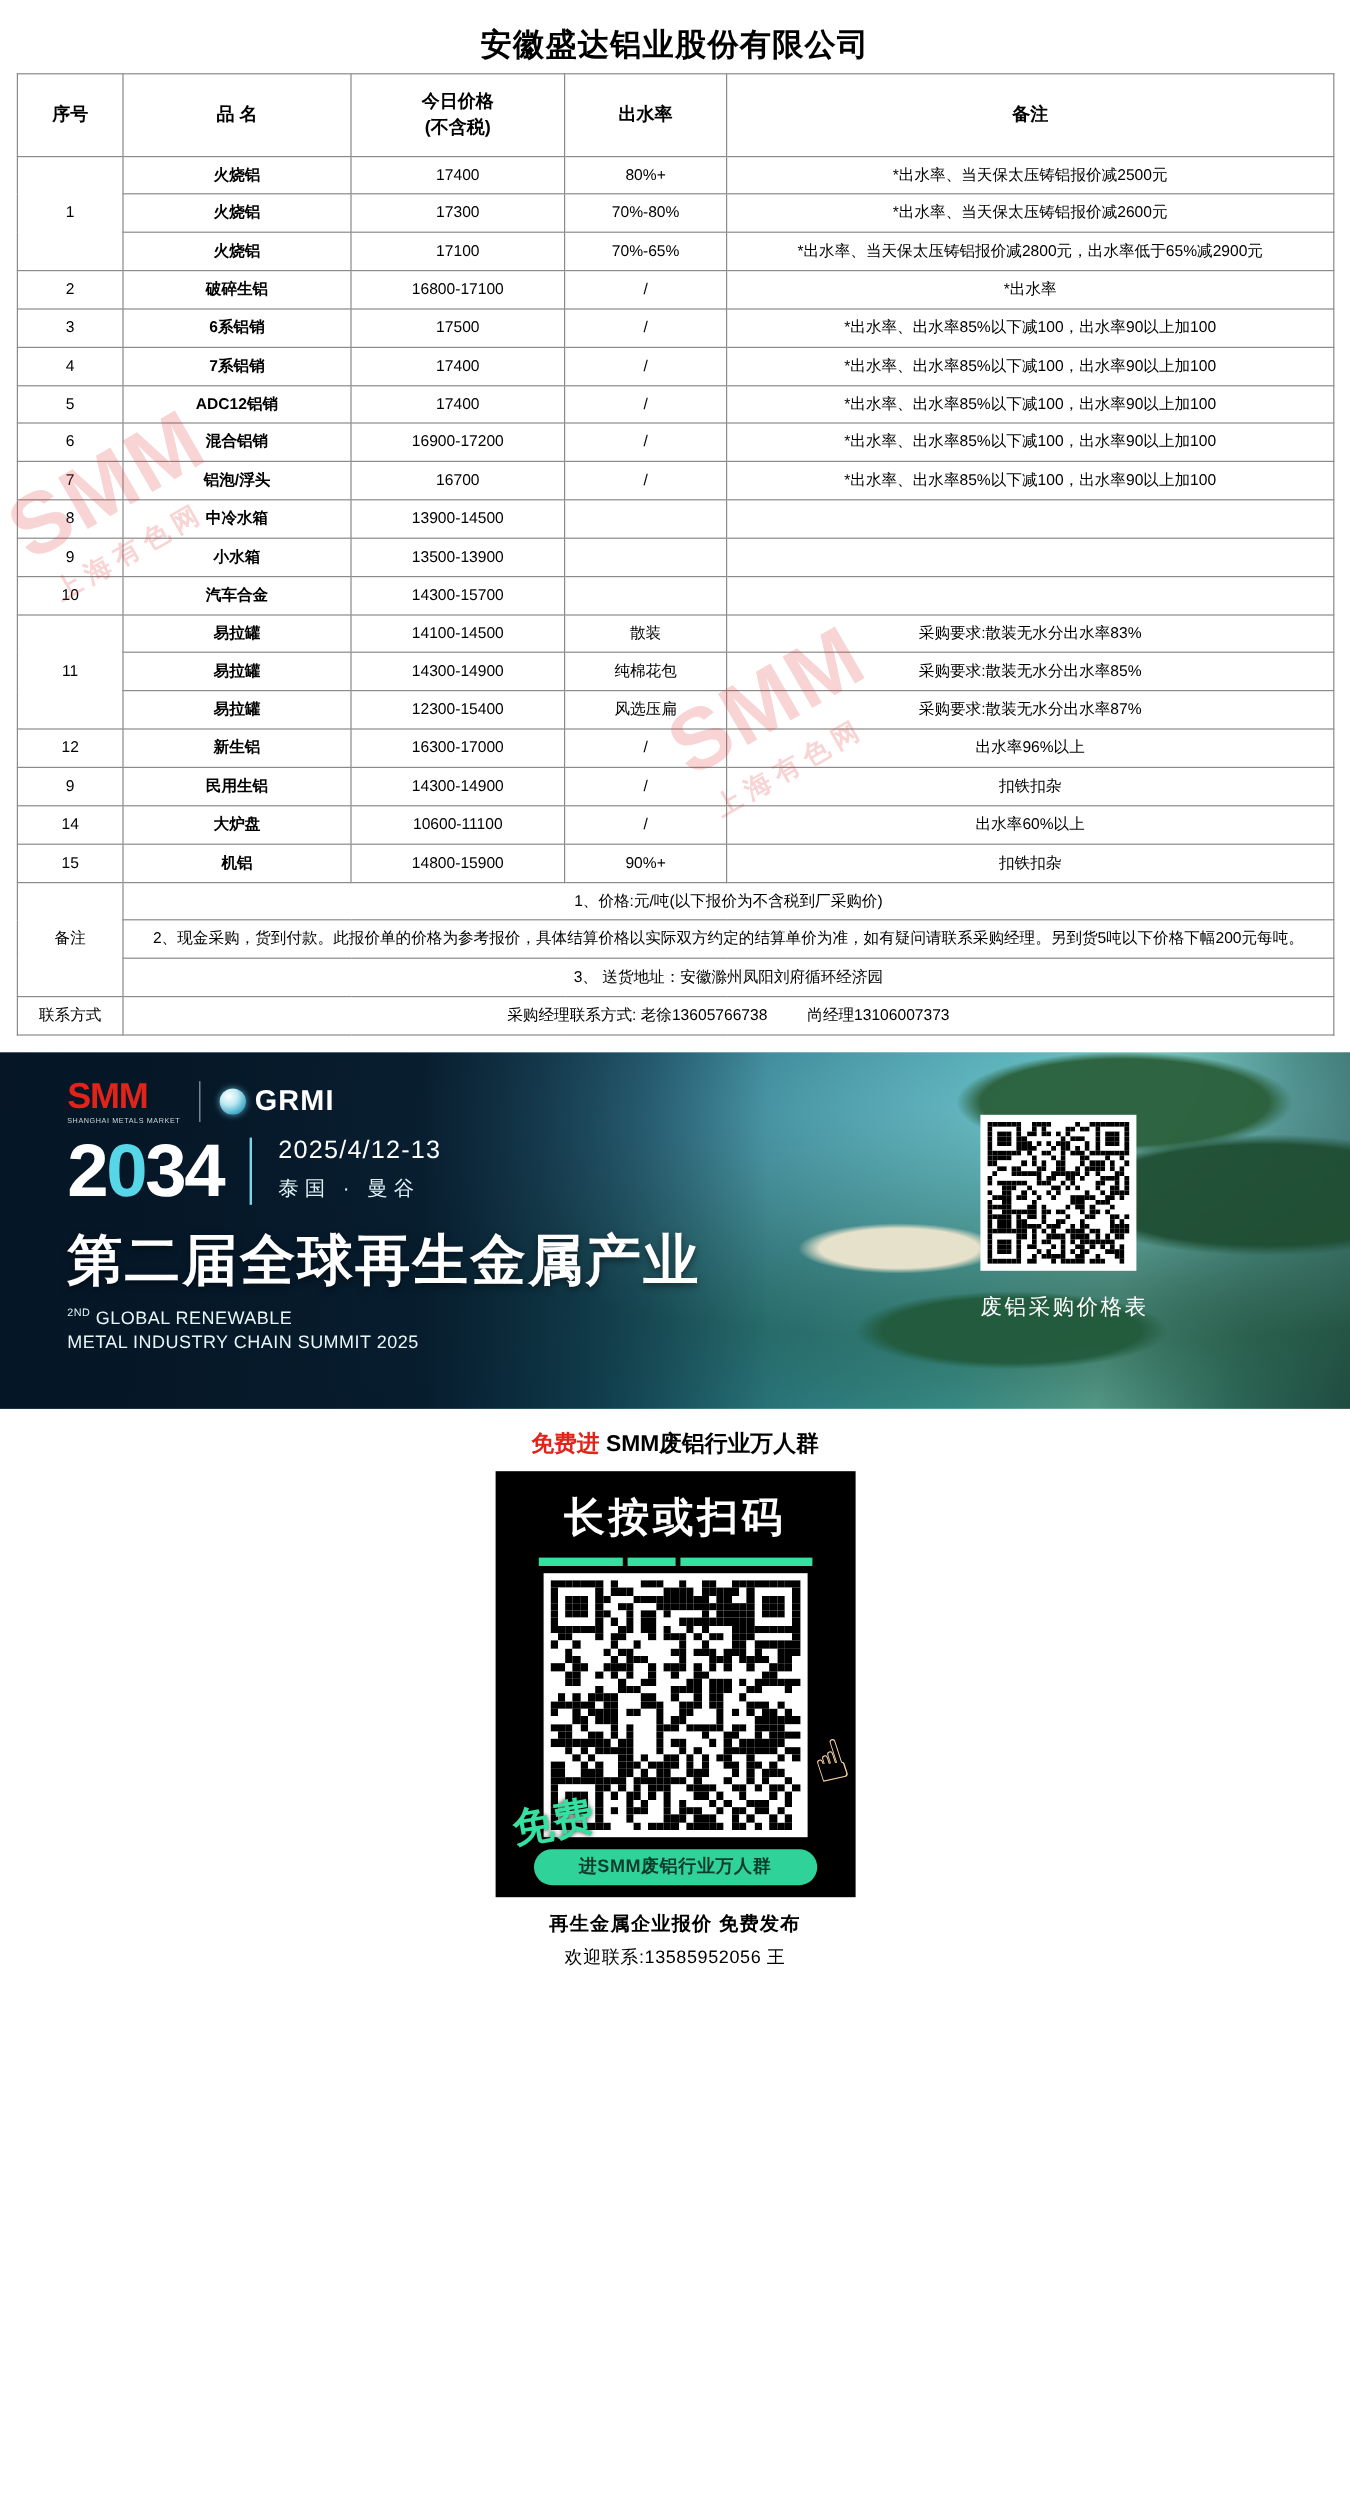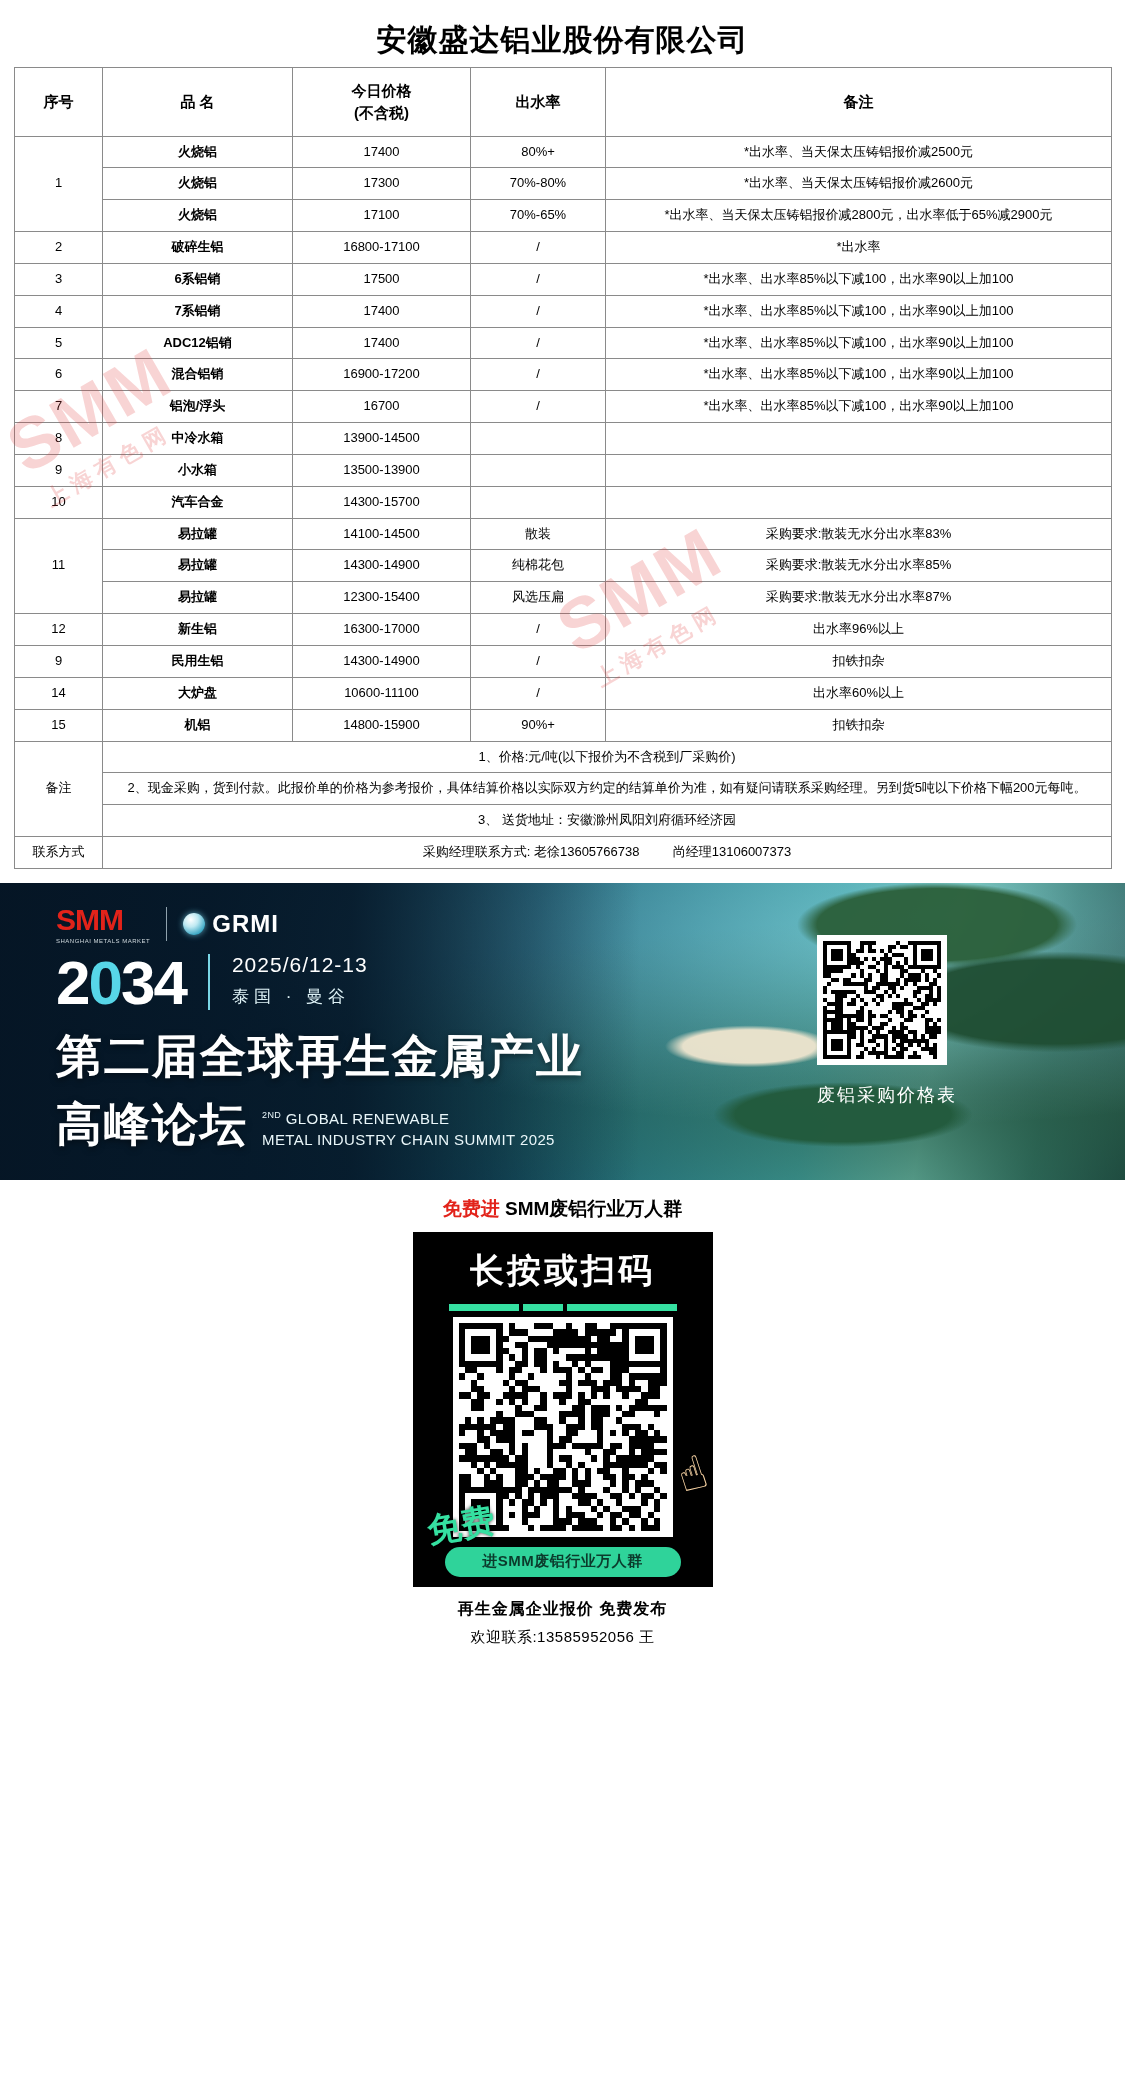--- a/index.html
+++ b/index.html
@@ -14,21 +14,21 @@
   }
   .page {
     width: 1125px;
     position: relative;
     overflow: hidden;
   }
 
   
   .doc-title {
     text-align: center;
-    font-size: 30px;
+    font-size: 26px;
     font-weight: bold;
     letter-spacing: 1px;
     padding: 20px 0 6px 0;
   }
   .doc-subtitle {
     text-align: center;
     font-size: 14px;
     padding: 8px 0 16px 0;
     color: #000;
   }
@@ -419,28 +419,27 @@
         <div class="grmi">
           <span class="orb"></span>
           <span class="grmi-text">GRMI</span>
         </div>
       </div>
 
       <div class="year-row">
         <div class="year"><span>2</span><span class="ring">0</span><span>34</span></div>
         <div class="vline"></div>
         <div class="date-block">
-          <div class="date-line1">2025/6/12-13</div>
+          <div class="date-line1">2025/4/12-13</div>
           <div class="date-line2">泰国 · 曼谷</div>
         </div>
       </div>
 
       <div class="title-cn1">第二届全球再生金属产业</div>
       <div class="title-row2">
-        <div class="title-cn2">高峰论坛</div>
         <div class="title-en">
           <div><sup>2ND</sup> <span>GLOBAL RENEWABLE</span></div>
           <div>METAL INDUSTRY CHAIN SUMMIT 2025</div>
         </div>
       </div>
     </div>
 
     <div class="qr-block">
       <div class="qr">
         <div class="qrgrid" id="qr1" style="grid-template-columns: repeat(29, 1fr); grid-template-rows: repeat(29, 1fr);">

